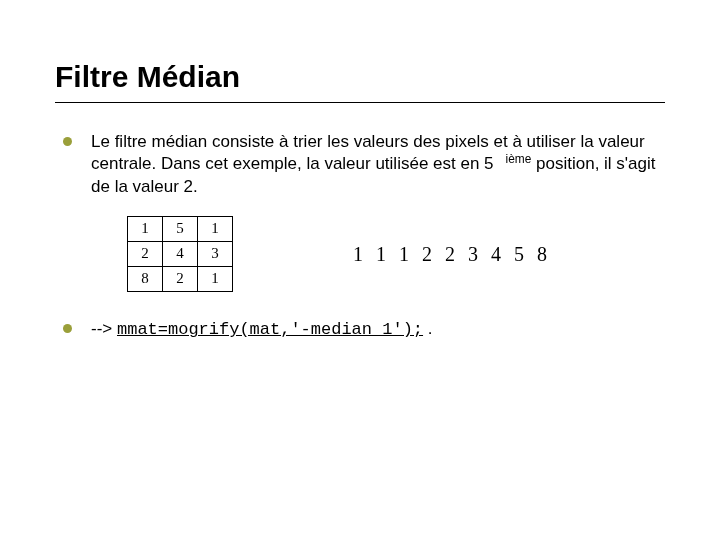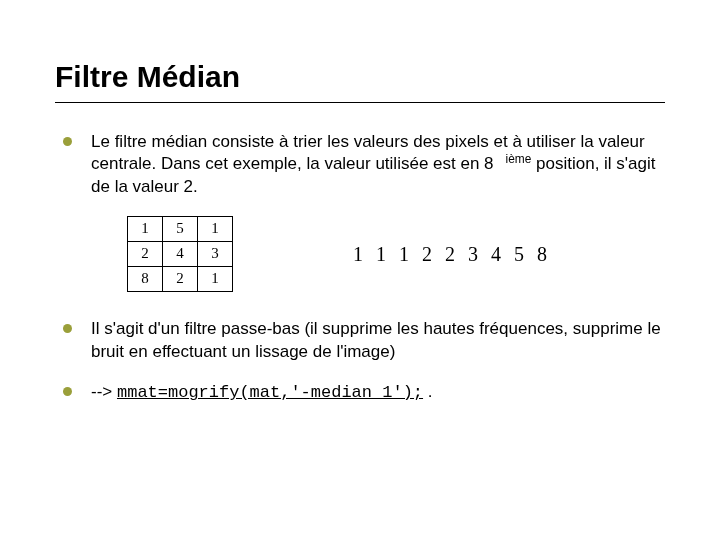--- a/index.html
+++ b/index.html
@@ -90,21 +90,21 @@
 <body>
 
 <div class="slide">
 
   <h1 class="title">Filtre Médian</h1>
   <hr class="title-rule">
 
   <ul class="bullets">
 
     <li>
-      <span>Le filtre médian consiste à trier les valeurs des pixels et à utiliser la valeur centrale. Dans cet exemple, la valeur utilisée est en 8</span><span class="sup">ième</span><span> position, il s'agit de la valeur 2.</span>
+      <span>Le filtre médian consiste à trier les valeurs des pixels et à utiliser la valeur centrale. Dans cet exemple, la valeur utilisée est en 5</span><span class="sup">ième</span><span> position, il s'agit de la valeur 2.</span>
 
       <div class="figures">
         <table class="grid">
           <tbody>
               <tr>
             <td>1</td>
             <td>5</td>
             <td>1</td>
           </tr>
           <tr>
@@ -116,21 +116,20 @@
             <td>8</td>
             <td>2</td>
             <td>1</td>
           </tr>
         </tbody>
           </table>
         <div class="sorted">1 1 1 2 2 3 4 5 8</div>
       </div>
     </li>
 
-    <li>Il s'agit d'un filtre passe-bas (il supprime les hautes fréquences, supprime le bruit en effectuant un lissage de l'image)</li>
 
     <li>
       <span>--&gt; </span><span class="code">mmat=mogrify(mat,'-median 1');</span><span> .</span>
     </li>
 
   </ul>
 
 </div>
 
 </body></html>

